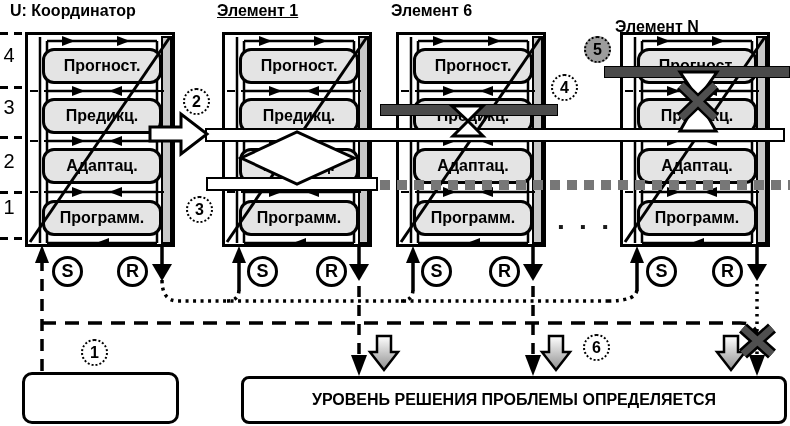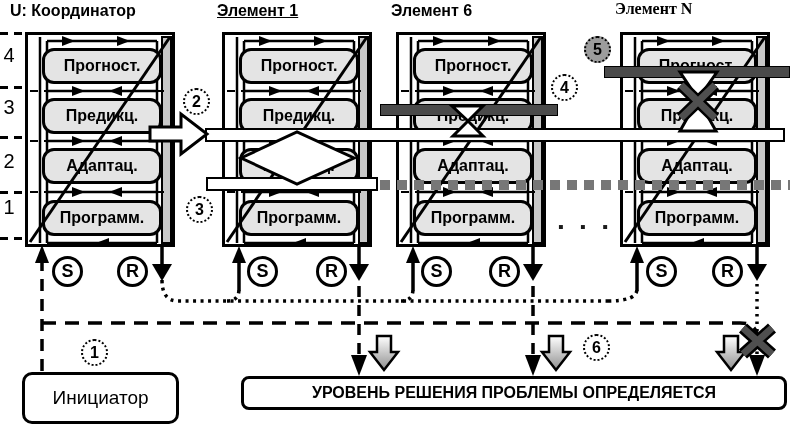--- a/index.html
+++ b/index.html
@@ -26,37 +26,37 @@
         font-size:16px;font-weight:700;z-index:26;}
   .whitebar{position:absolute;background:#fff;border:2.5px solid #000;box-sizing:border-box;z-index:20;}
   .graydash{position:absolute;height:10px;z-index:21;
             background:repeating-linear-gradient(90deg,#777 0 10px,transparent 10px 17px);}
   .darkbar{position:absolute;height:12px;background:#4a4a4a;border:1px solid #000;
            box-sizing:border-box;z-index:23;}
   .panel{position:absolute;border:3px solid #000;background:#fff;box-sizing:border-box;
          display:flex;flex-direction:column;align-items:center;justify-content:center;z-index:16;}
   #initiator{left:22px;top:372px;width:157px;height:52px;border-radius:10px;
              font-size:19px;line-height:24px;text-align:center;}
-  #bottombar{left:241px;top:376px;width:546px;height:34px;border-radius:8px;
+  #bottombar{left:241px;top:376px;width:546px;height:48px;border-radius:8px;
              font-size:16px;font-weight:700;line-height:22px;text-align:center;white-space:nowrap;}
   #twoH{left:267px;top:146px;width:60px;height:25px;display:flex;align-items:center;justify-content:center;
         font-size:23px;font-weight:700;z-index:25;}
   #ellipsis{left:558px;top:218px;width:64px;font-size:16px;font-weight:700;letter-spacing:6px;
             color:#1a1a1a;z-index:5;white-space:nowrap;}
   svg{display:block;}
 </style>
 </head>
 <body>
 
 <div id="canvas">
 
   <div class="abs title" style="left:10px;top:2px;width:180px;">U: Координатор</div>
   <div class="abs title" style="left:217px;top:2px;width:160px;text-decoration:underline;">Элемент 1</div>
   <div class="abs title" style="left:391px;top:2px;width:160px;">Элемент 6</div>
-  <div class="abs title" style="left:615px;top:0;width:160px;font-family:Liberation Serif, serif;">Элемент N</div>
+  <div class="abs title" style="left:615px;top:18px;width:160px;">Элемент N</div>
 
   <div class="rtick" style="top:32px;"></div>
   <div class="rtick" style="top:86px;"></div>
   <div class="rtick" style="top:136px;"></div>
   <div class="rtick" style="top:191px;"></div>
   <div class="rtick" style="top:237px;"></div>
   <div class="rnum" style="top:44px;">4</div>
   <div class="rnum" style="top:96px;">3</div>
   <div class="rnum" style="top:150px;">2</div>
   <div class="rnum" style="top:196px;">1</div>
@@ -235,20 +235,19 @@
 
     <polygon points="377,336 391,336 391,352 398,352 384,370 370,352 377,352" fill="url(#g1)" stroke="#000" stroke-width="2.5"></polygon>
     <polygon points="549,336 563,336 563,352 570,352 556,370 542,352 549,352" fill="url(#g1)" stroke="#000" stroke-width="2.5"></polygon>
     <polygon points="724,336 738,336 738,352 745,352 731,370 717,352 724,352" fill="url(#g1)" stroke="#000" stroke-width="2.5"></polygon>
 
     <path d="M743,328 L772,354 M772,328 L743,354" stroke="#000" stroke-width="12" fill="none"></path>
     <path d="M743,328 L772,354 M772,328 L743,354" stroke="#4f4f4f" stroke-width="7" fill="none"></path>
   </svg>
 
   <div class="panel" id="initiator">
-    <div>Инициатор</div>
   </div>
 
   <div class="panel" id="bottombar">
     <div>УРОВЕНЬ РЕШЕНИЯ ПРОБЛЕМЫ ОПРЕДЕЛЯЕТСЯ</div>
   </div>
 
 </div>
 
 </body></html>

